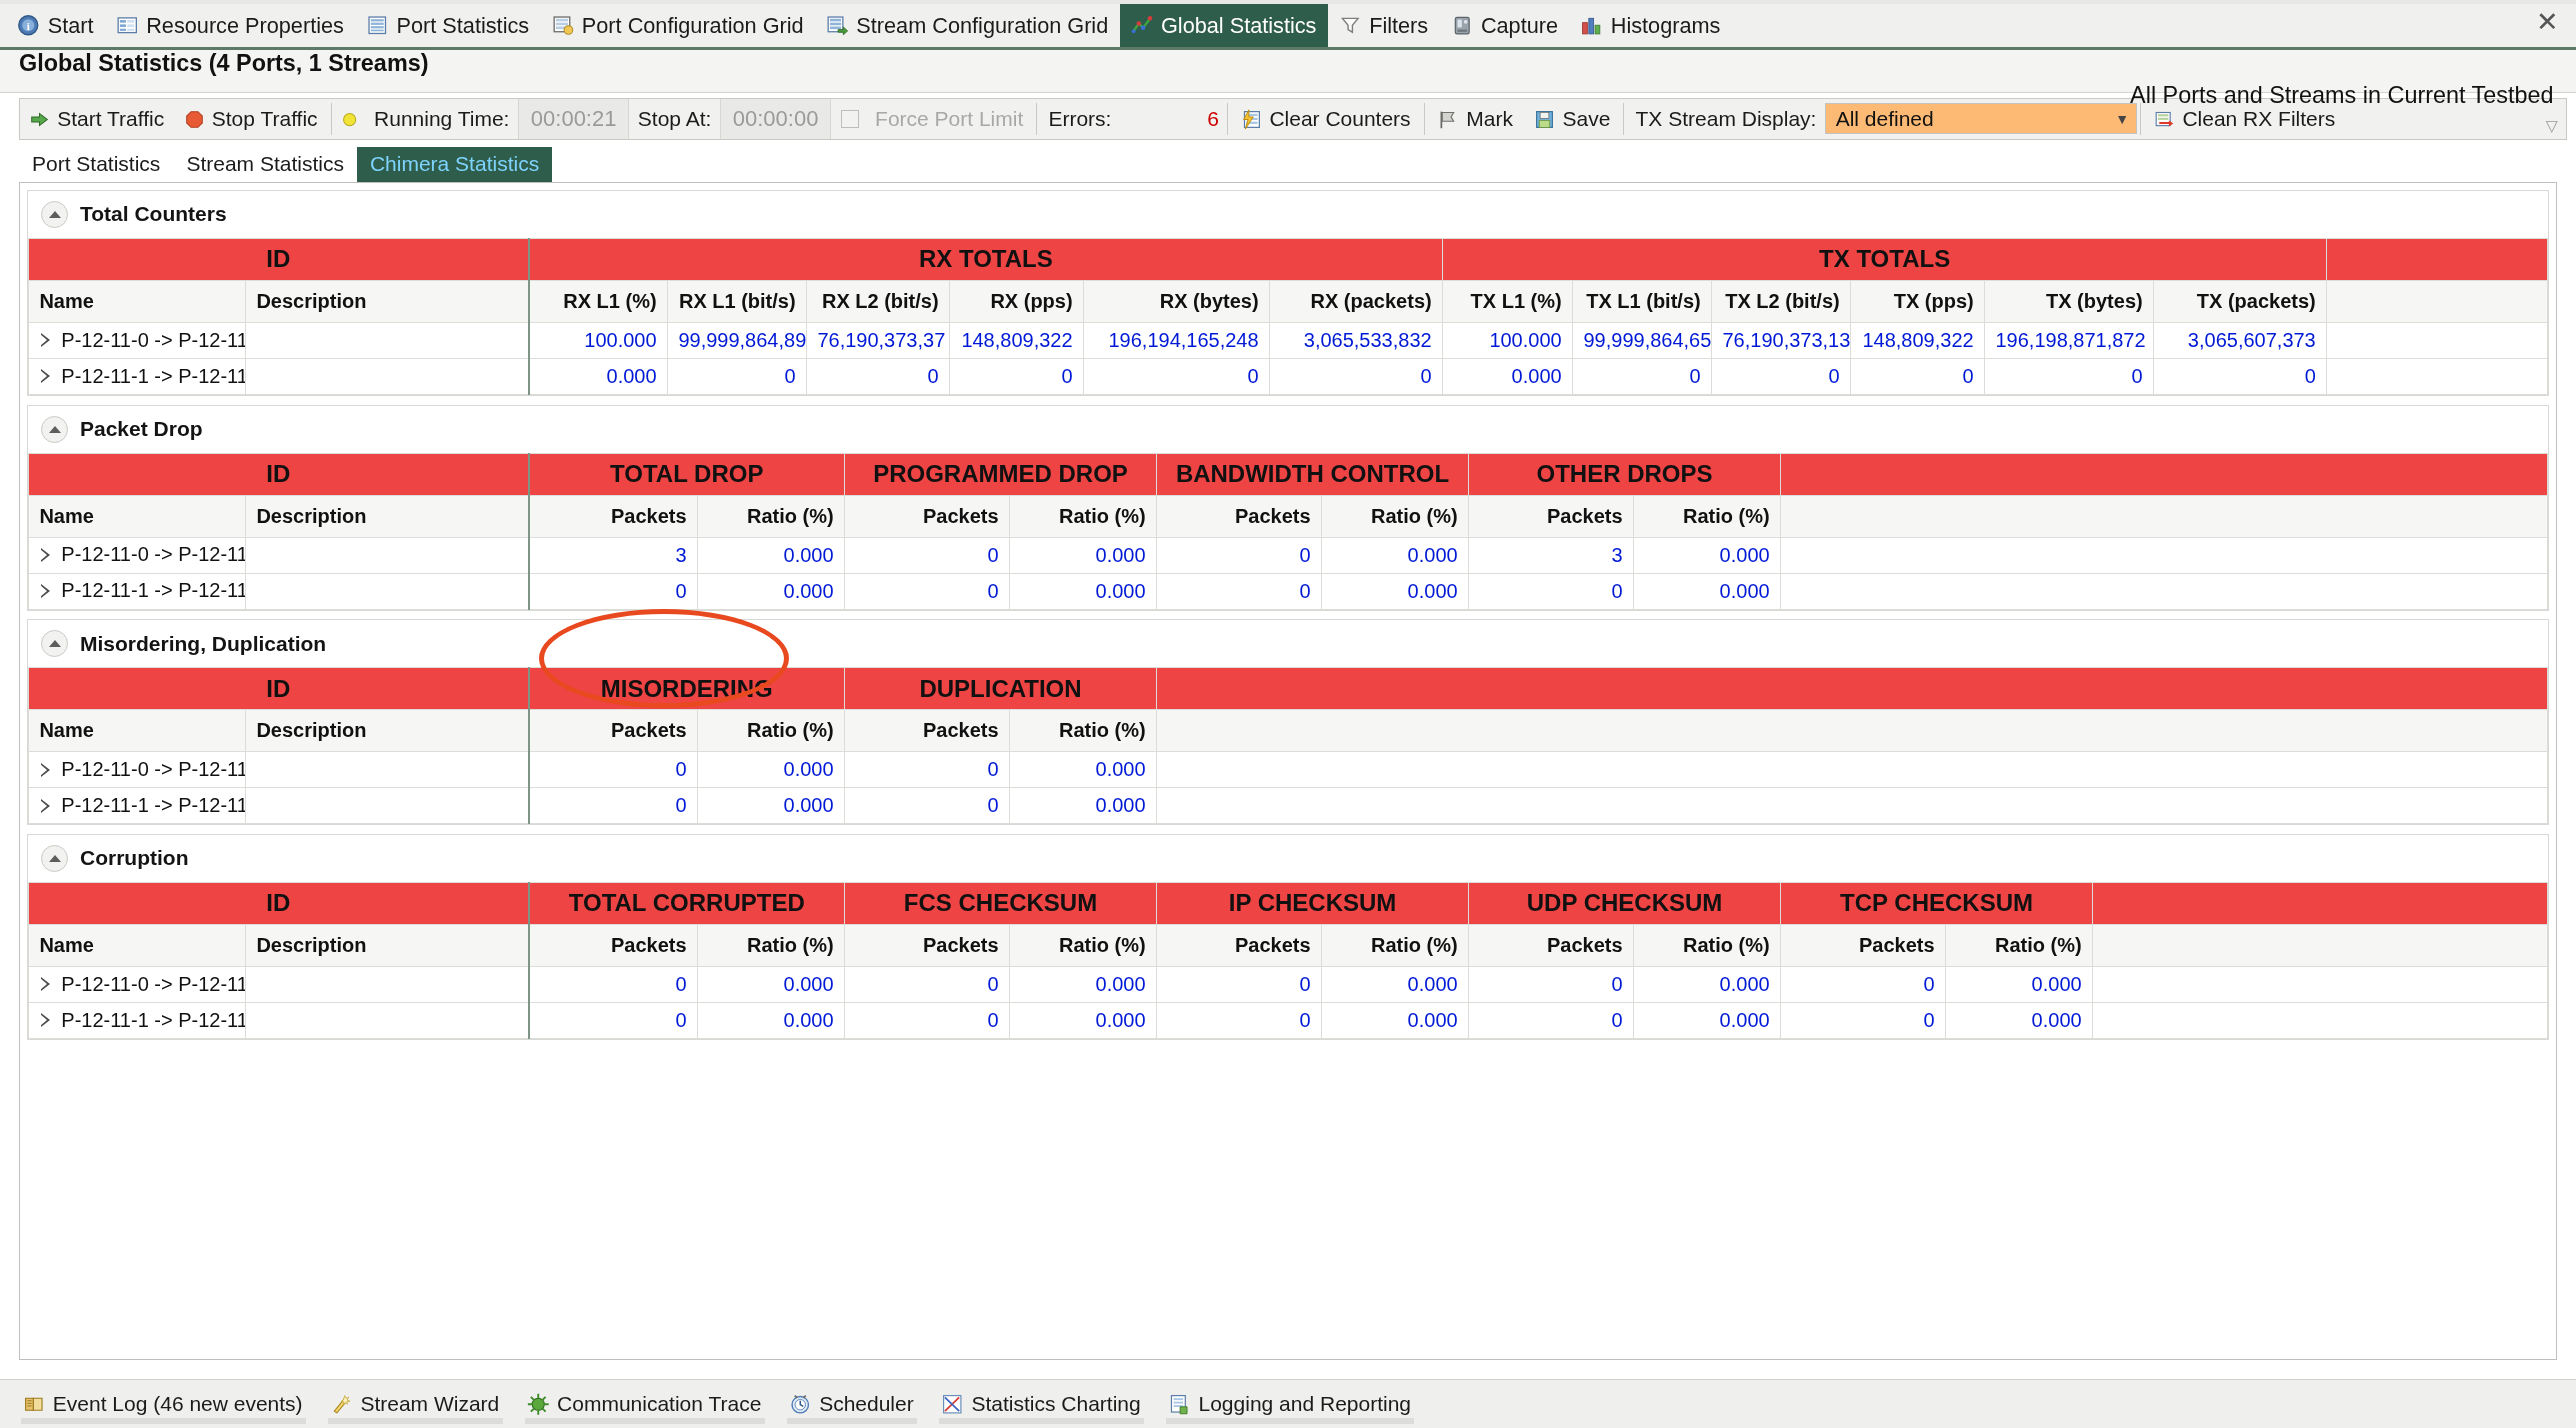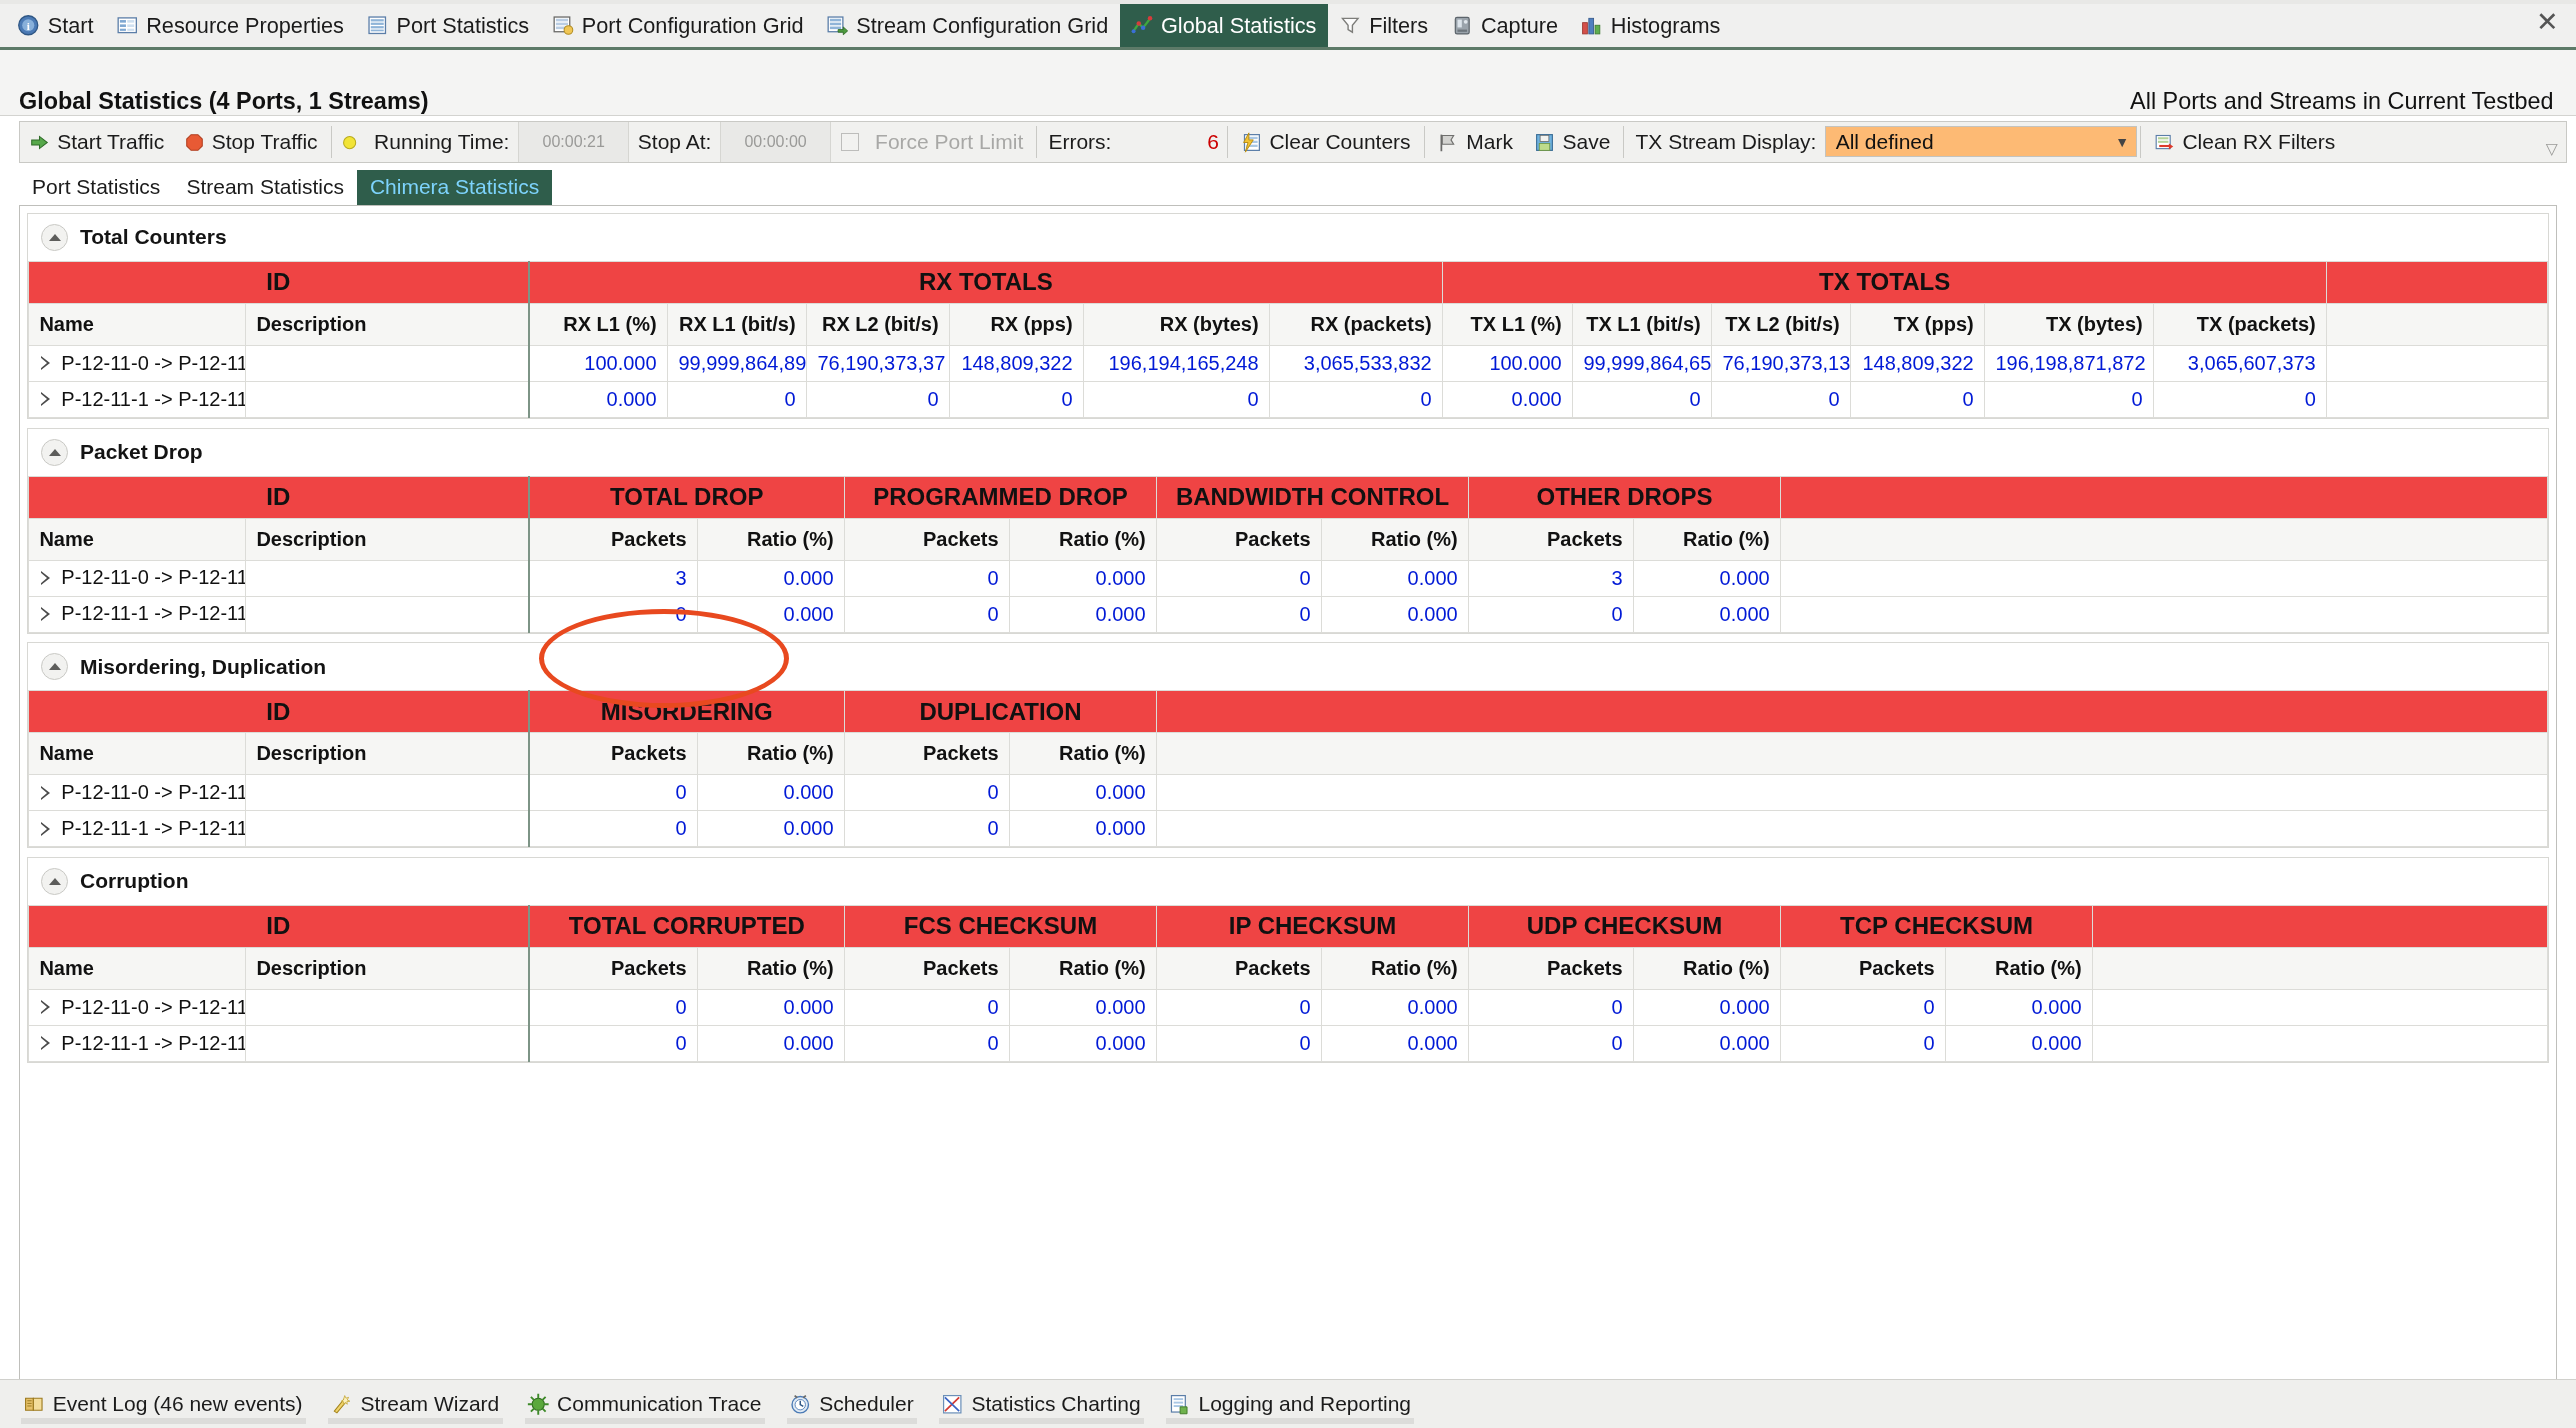--- a/index.html
+++ b/index.html
@@ -54,23 +54,23 @@
     font-family: "DejaVu Sans", sans-serif;
     line-height: 1;
   }
 
   
   .ico { display:inline-block; flex:none; line-height:0; }
   .ico svg { display:block; }
 
   
   .viewhead {
-    height: 66px;
+    height: 43px;
     display: flex;
-    align-items: flex-end;
+    align-items: flex-start;
     justify-content: space-between;
     padding: 0 22.5px 0 19px;
     background: #f4f4f3;
     border-bottom: 0.9px solid #d3d3d0;
   }
   .viewhead .title { font-size: 23.4px; font-weight: bold; color: #111; }
   .viewhead .subtitle { font-size: 23.4px; font-weight: normal; color: #111; margin-top: 32px; }
 
   
   .toolbar {
@@ -90,21 +90,21 @@
     color: #1b1b1b;
     white-space: nowrap;
   }
   .tb-sep { width:0.9px; background:#c9c9c5; margin: 4.3px 2.6px; }
   .tb-field {
     display:flex; align-items:center; justify-content:center;
     min-width: 111px;
     background:#e9e9e7;
     border-left:0.9px solid #d6d6d2;
     border-right:0.9px solid #d6d6d2;
-    font-size: 16px;
+    font-size: 22px;
     color: #9a9a98;
     padding: 0 8.7px;
   }
   .tb-label { font-size: 21px; color:#1b1b1b; padding: 0 8.7px; display:flex; align-items:center; }
   .tb-disabled { color: #a8a8a6; }
   .tb-errors-val { font-size: 21px; color: #cc0000; padding-right: 5.2px; }
   .chkbox {
     width: 18px; height: 18px;
     border: 0.9px solid #bdbdbb;
     background: #f2f2f0;

